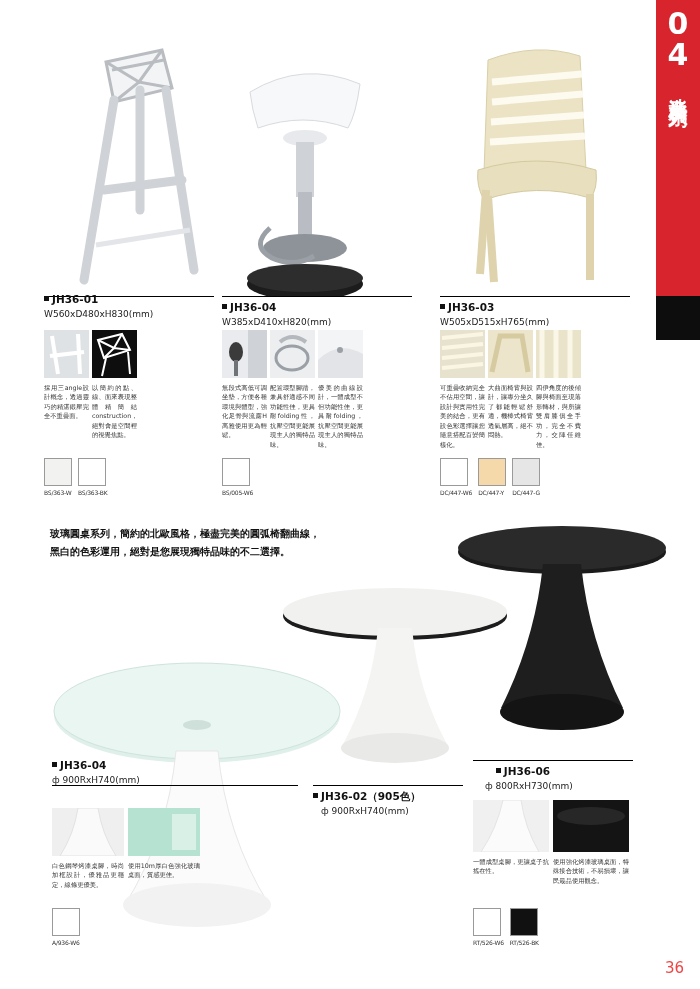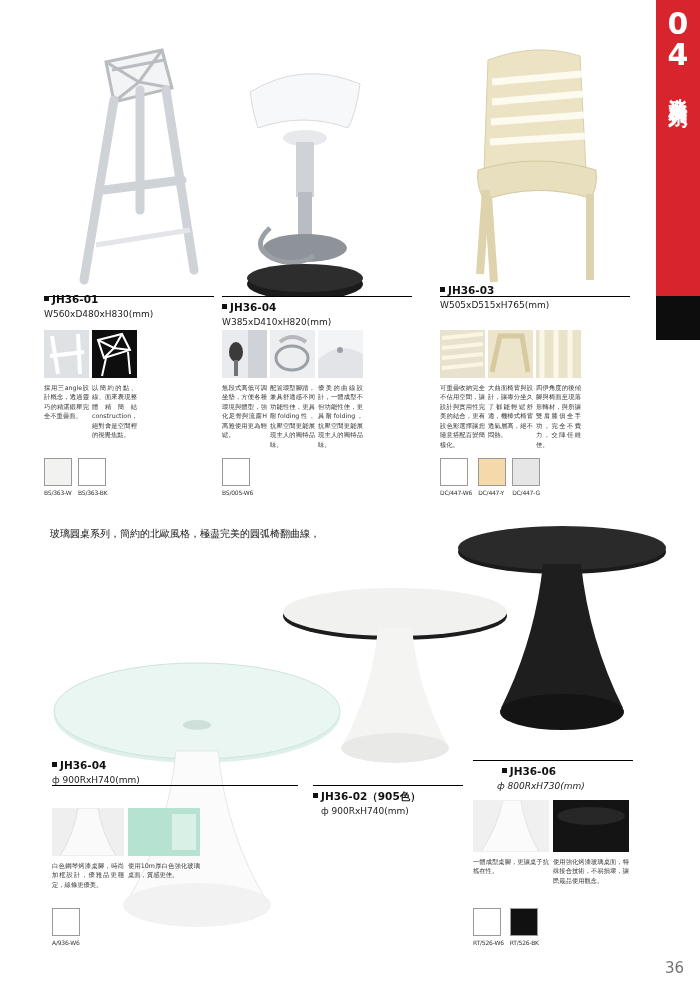--- a/index.html
+++ b/index.html
@@ -44,24 +44,24 @@
   .rule{position:absolute;background:#000;height:1px;}
   .sw-wrap{position:absolute;display:flex;gap:6px;}
   .sw{width:26px;height:26px;border:1px solid #9a9a9a;}
   .sw-lbl{font-size:6px;color:#333;text-align:center;margin-top:3px;letter-spacing:-0.2px;}
   .sw-col{display:flex;flex-direction:column;align-items:flex-start;}
   .thumbs{position:absolute;display:flex;gap:3px;}
   .th{width:45px;height:48px;border:0;overflow:hidden;position:relative;}
   
   .intro{
     position:absolute;left:50px;top:525px;width:420px;
-    font-size:10px;line-height:1.75;color:#111;font-weight:normal;
-  }
-  
-  .pageno{position:absolute;right:16px;bottom:12px;font-size:15px;color:#737373;}
+    font-size:10px;line-height:1.75;color:#111;font-weight:bold;
+  }
+  
+  .pageno{position:absolute;right:16px;bottom:12px;font-size:15px;color:#ef4444;}
   
   .imgbox{position:absolute;}
   
   .thcap{position:absolute;font-size:6.3px;line-height:1.5;color:#333;width:45px;text-align:justify;}
 </style>
 </head>
 <body>
 
 <div class="side-tab">
   <div class="num">04</div>
@@ -126,21 +126,21 @@
   <div class="dim">W560xD480xH830(mm)</div>
 </div>
 
 <div class="rule" style="left:222px;top:296px;width:190px;"></div>
 <div class="cap" style="left:222px;top:300px;">
   <div class="model"><span class="sq"></span><span>JH36-04</span></div>
   <div class="dim">W385xD410xH820(mm)</div>
 </div>
 
 <div class="rule" style="left:440px;top:296px;width:190px;"></div>
-<div class="cap" style="left:440px;top:283px;">
+<div class="cap" style="left:440px;top:300px;">
   <div class="model"><span class="sq"></span><span>JH36-03</span></div>
   <div class="dim">W505xD515xH765(mm)</div>
 </div>
 
 <div class="thumbs" style="left:44px;top:330px;">
   <div class="th" style="background:#dfe2e5;">
     <svg width="45" height="48">
         <g stroke="#fff" stroke-width="4" fill="none">
           <path d="M8 6 L14 44"></path>
           <path d="M34 4 L36 44"></path>
@@ -246,20 +246,21 @@
     <div class="sw-lbl">DC/447-Y</div>
   </div>
   <div class="sw-col">
     <div class="sw" style="background:#e6e6e6;"></div>
     <div class="sw-lbl">DC/447-G</div>
   </div>
 </div>
 
 <div class="intro">
   <div>玻璃圓桌系列，簡約的北歐風格，極盡完美的圓弧椅翻曲線，</div>
+  <div>黑白的色彩運用，絕對是您展現獨特品味的不二選擇。</div>
 </div>
 
 <div class="imgbox" style="left:455px;top:520px;width:215px;height:240px;">
   <svg width="215" height="240" viewBox="0 0 215 240">
     <ellipse cx="107" cy="32" rx="104" ry="22" fill="#1b1b1b"></ellipse>
     <ellipse cx="107" cy="28" rx="104" ry="22" fill="#2a2a2a"></ellipse>
     <path d="M88 44 Q80 120 46 188 L168 188 Q134 120 126 44 Z" fill="#1e1e1e"></path>
     <ellipse cx="107" cy="192" rx="62" ry="18" fill="#141414"></ellipse>
   </svg>
 </div>
@@ -291,21 +292,21 @@
 
 <div class="rule" style="left:313px;top:785px;width:150px;"></div>
 <div class="cap" style="left:313px;top:789px;">
   <div class="model"><span class="sq"></span><span>JH36-02（905色）</span></div>
   <div class="dim" style="margin-left:8px;">ф 900RxH740(mm)</div>
 </div>
 
 <div class="rule" style="left:473px;top:760px;width:160px;"></div>
 <div class="cap" style="left:473px;top:764px;text-align:center;">
   <div class="model"><span class="sq"></span><span>JH36-06</span></div>
-  <div class="dim" style="margin-left:24px;font-style:italic;">ф 800RxH730(mm)</div>
+  <div class="dim" style="margin-left:12px;">ф 800RxH730(mm)</div>
 </div>
 
 <div class="thumbs" style="left:52px;top:808px;gap:4px;">
   <div class="th" style="width:72px;height:48px;background:#efefef;">
     <svg width="72" height="48">
         <path d="0"></path>
         <path d="M26 0 Q22 26 8 48 L64 48 Q50 26 46 0 Z" fill="#fafafa" stroke="#e2e2e2"></path>
       </svg>
   </div>
   <div class="th" style="width:72px;height:48px;background:#b9e3d2;">

